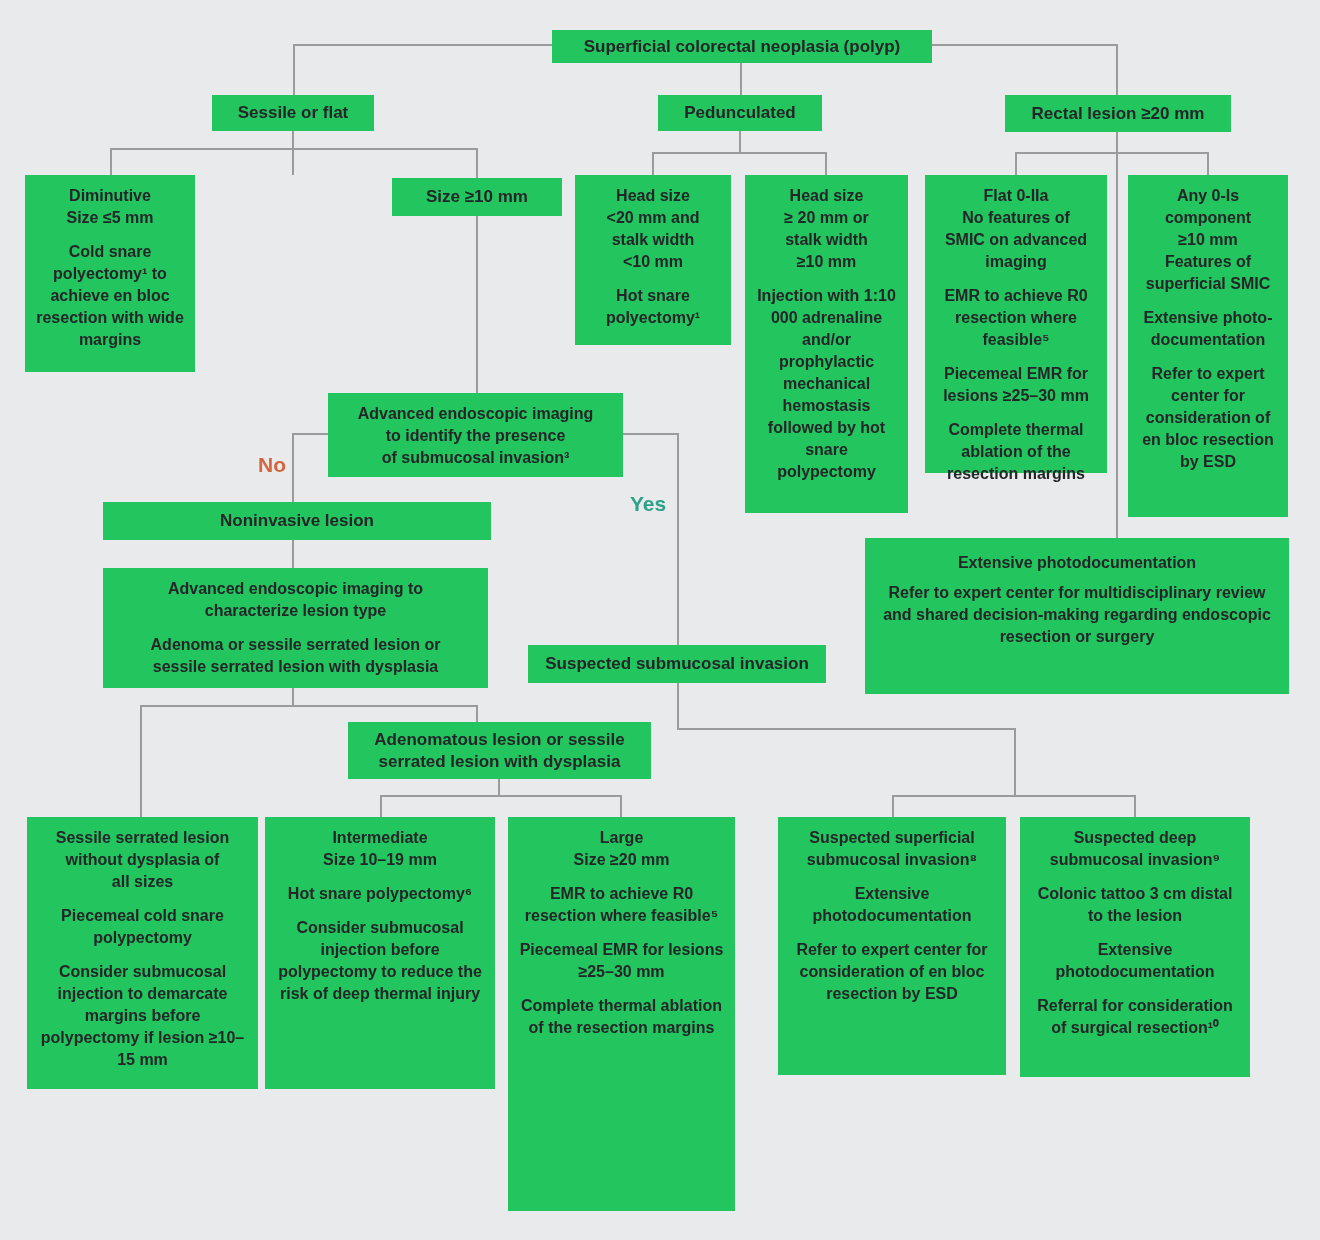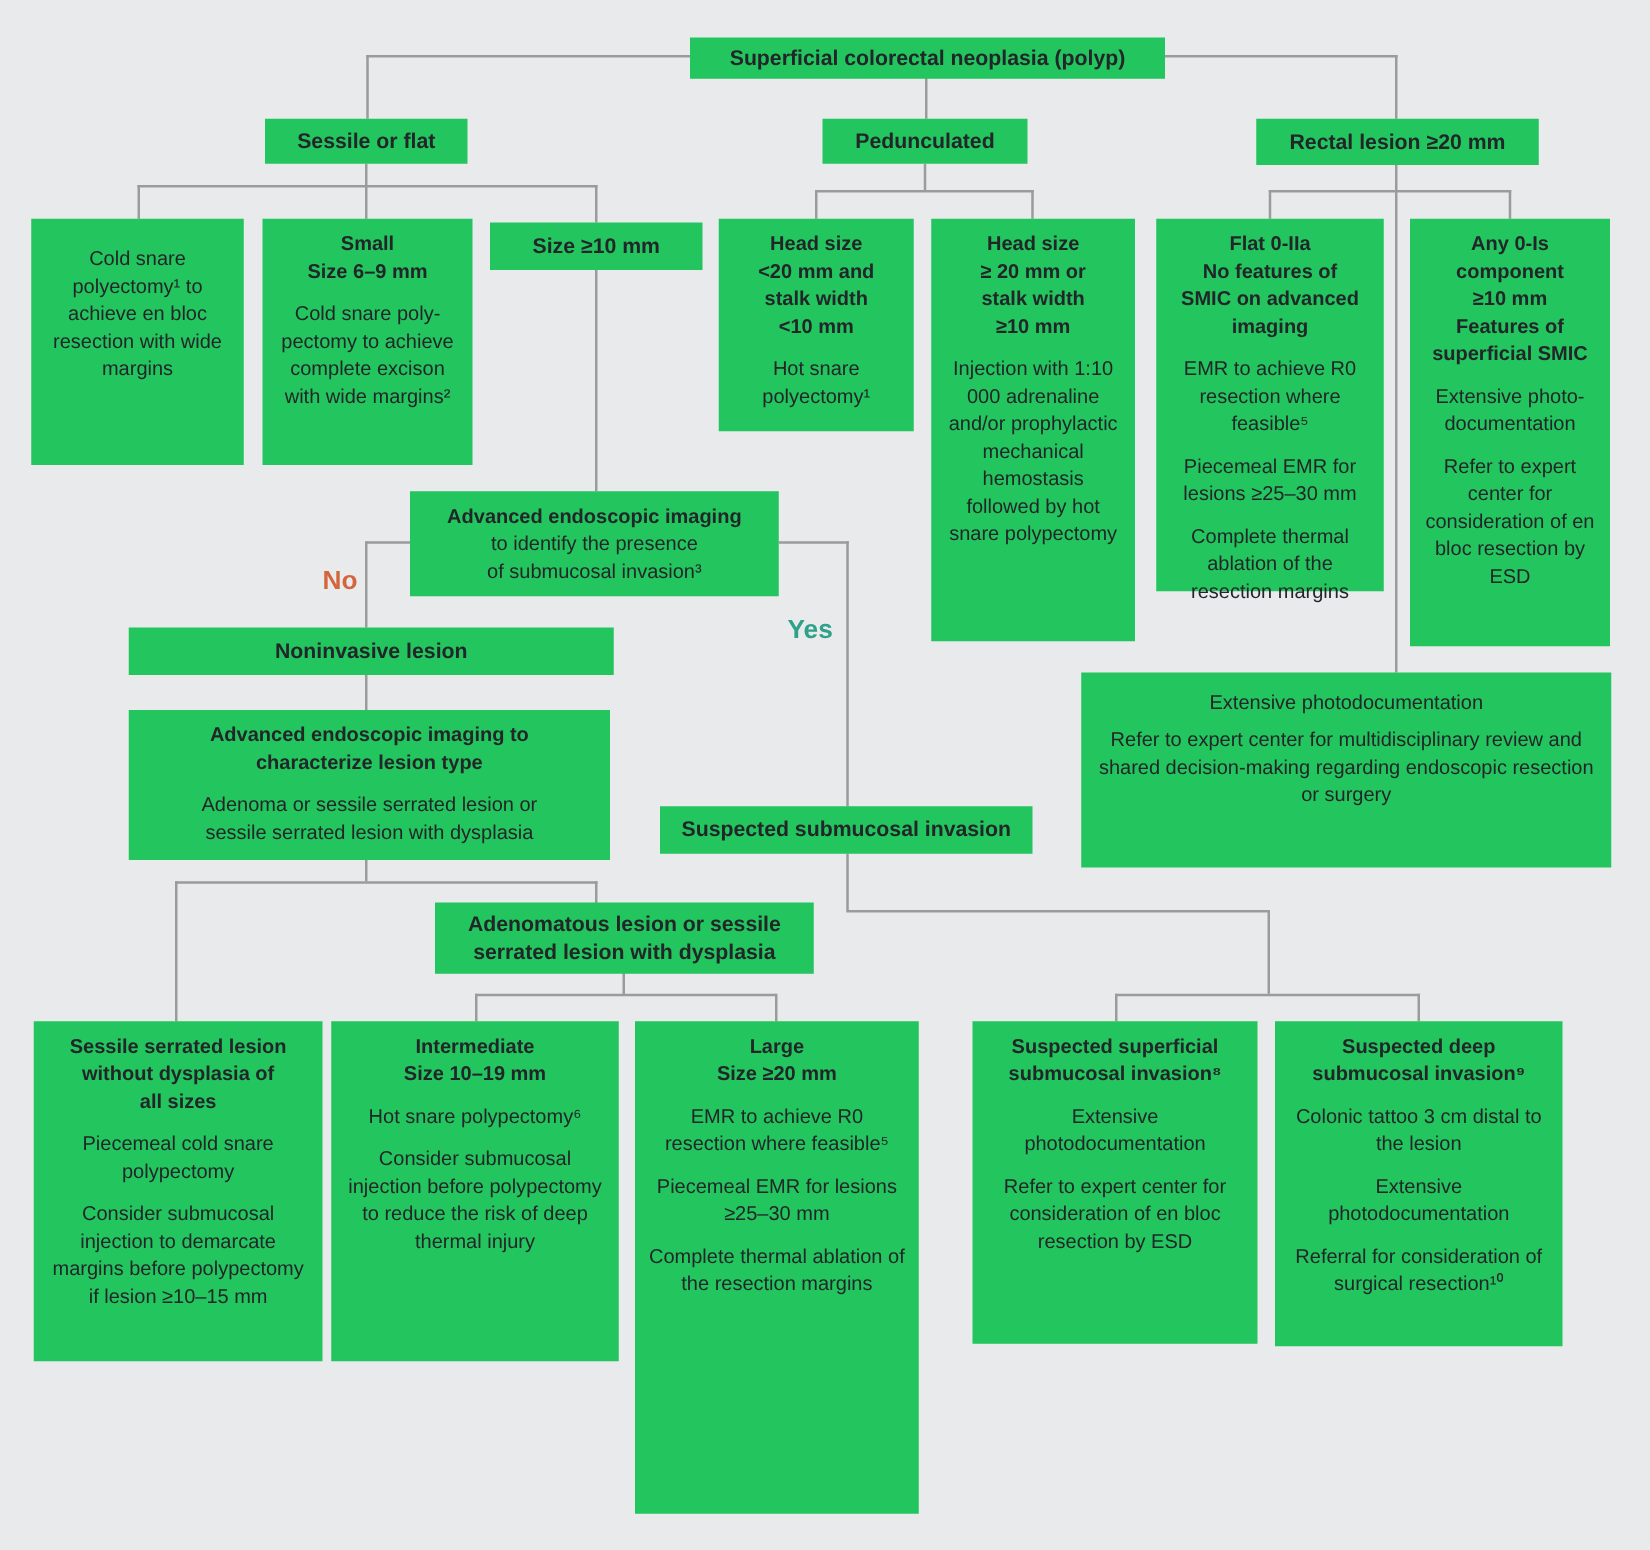--- a/index.html
+++ b/index.html
@@ -6,21 +6,21 @@
   .canvas {
     position:relative; width:1320px; height:1240px; background:#e9eaec;
     font-family:"Liberation Sans", sans-serif; color:#232629; overflow:hidden;
   }
   .line { position:absolute; background:#9b9b9b; }
   .node {
     position:absolute; background:#22c55e; box-sizing:border-box;
     text-align:center; font-size:16px; line-height:22px; padding:10px 10px;
   }
   .node .title { font-weight:700; white-space:pre-line; }
-  .node p { margin:12px 0 0; white-space:pre-line; }
+  .node p { margin:12px 0 0; white-space:pre-line;font-weight:bold; }
   .node.tight p { margin-top:0; }
   .node.label { display:flex; align-items:center; justify-content:center; padding:2px 8px; font-size:17px; }
   .tag { position:absolute; font-weight:700; font-size:21px; line-height:20px; }
   .tag.no { color:#d4663d; text-align:right; }
   .tag.yes { color:#2ea189; text-align:left; }
 </style>
 </head>
 <body>
 
 <div class="canvas">
@@ -82,28 +82,25 @@
     <span class="title">Sessile or flat</span>
   </div>
   <div class="node label" style="left:658px;top:95px;width:164px;height:36px">
     <span class="title">Pedunculated</span>
   </div>
   <div class="node label" style="left:1005px;top:95px;width:226px;height:37px">
     <span class="title">Rectal lesion ≥20 mm</span>
   </div>
 
   <div class="node" style="left:25px;top:175px;width:170px;height:197px">
+    <div class="title">Diminutive
+Size ≤5 mm</div>
     <p>Cold snare polyectomy¹ to achieve en bloc resection with wide margins</p>
   </div>
 
-  <div class="node" style="left:210px;top:175px;width:168px;height:197px">
-    <div class="title">Small
-Size 6–9 mm</div>
-    <p>Cold snare poly-pectomy to achieve complete excison with wide margins²</p>
-  </div>
 
   <div class="node label" style="left:392px;top:178px;width:170px;height:38px">
     <span class="title">Size ≥10 mm</span>
   </div>
 
   <div class="node" style="left:575px;top:175px;width:156px;height:170px">
     <div class="title">Head size
 &lt;20 mm and
 stalk width
 &lt;10 mm</div>

